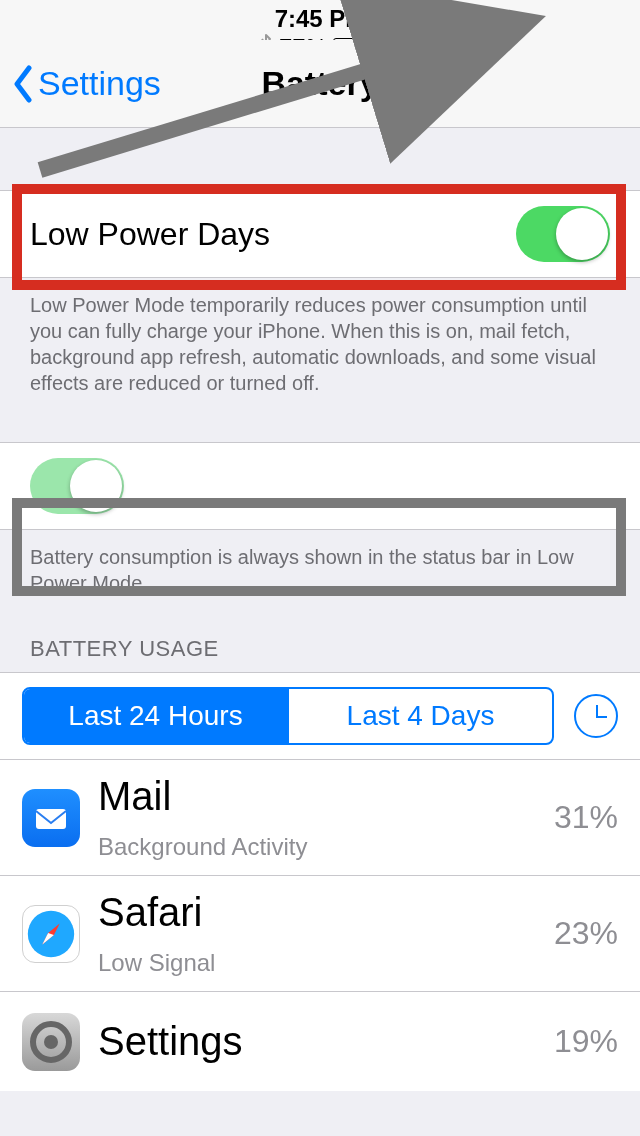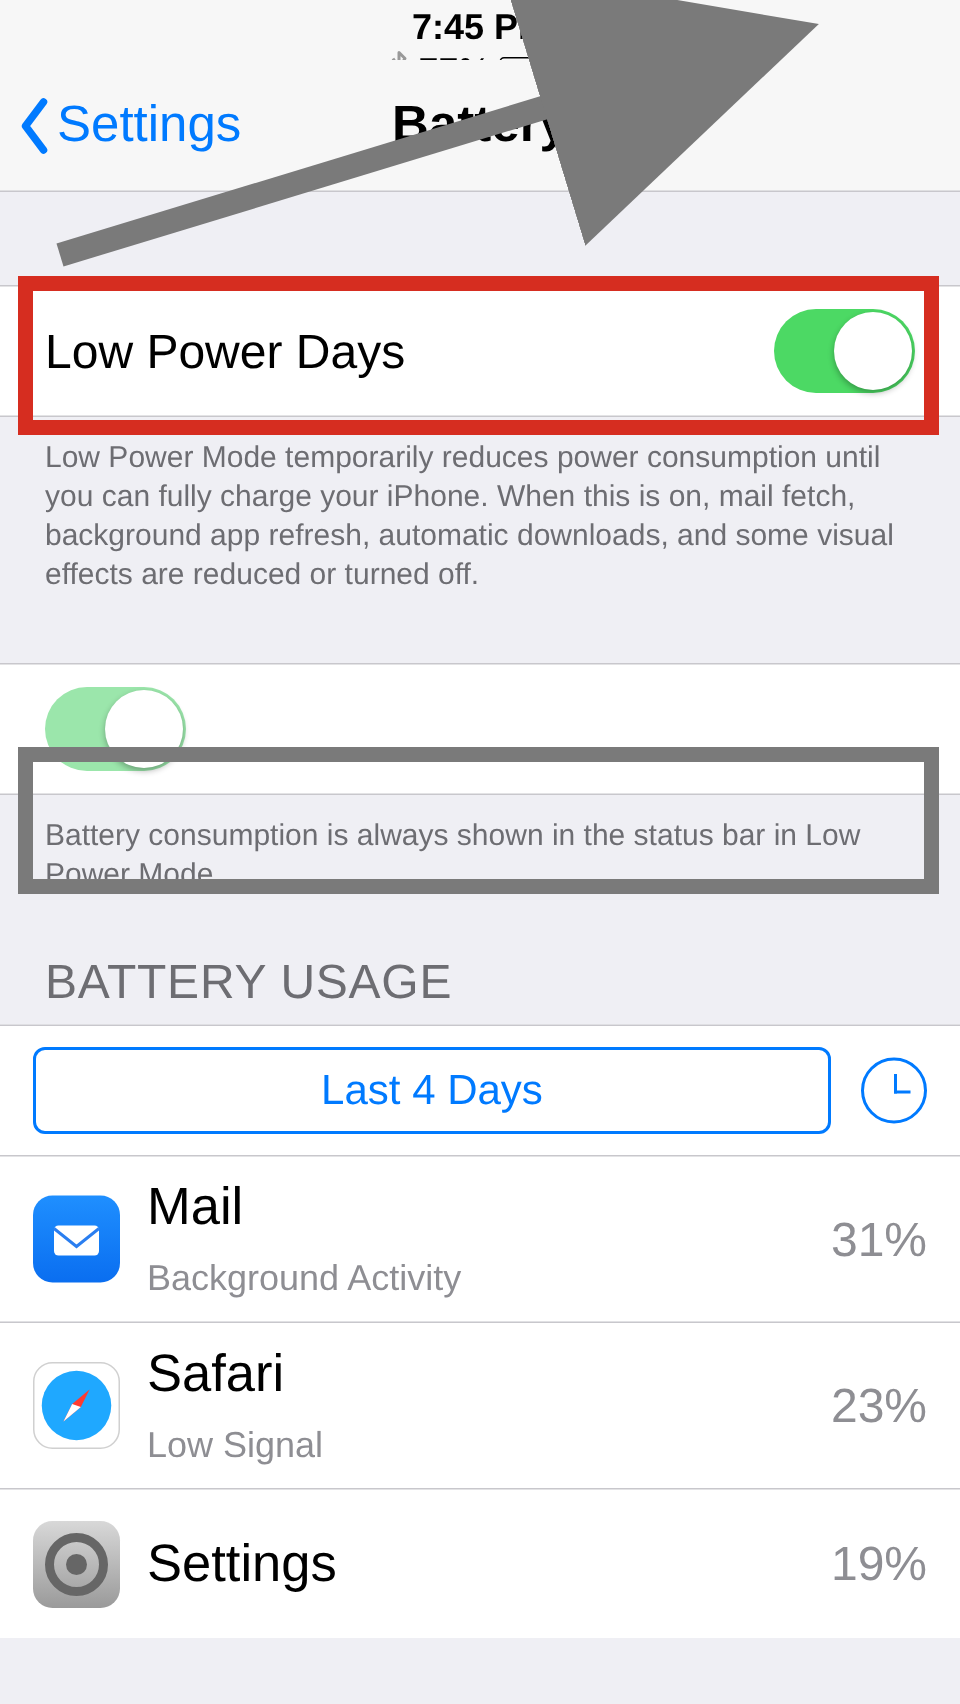--- a/index.html
+++ b/index.html
@@ -70,21 +70,21 @@
   }
   .switch.on::after {
     content:""; position:absolute; right:2px; top:2px; width:52px; height:52px;
     background:#fff; border-radius:50%; box-shadow:0 2px 4px rgba(0,0,0,.3);
   }
   .switch.dim { background:#9be6ab; }
   .footer-text {
     padding: 14px 30px 0 30px; font-size:20px; color:#6d6d72; line-height:1.3;
   }
   .section-header {
-    padding: 40px 30px 10px 30px; font-size:32px; color:#6d6d72;
+    padding: 40px 30px 10px 30px; font-size:22px; color:#6d6d72;
     text-transform:uppercase; letter-spacing:0.5px;
   }
   .segmented-row {
     background:#fff; border-top:1px solid #c8c7cc;
     padding: 14px 22px; display:flex; align-items:center; gap:20px;
   }
   .segmented {
     flex:1; display:flex; border:2px solid #007aff; border-radius:8px;
     overflow:hidden; height:58px;
   }
@@ -107,21 +107,21 @@
     background:#fff; border-top:1px solid #c8c7cc;
     display:flex; align-items:center; padding:14px 22px 14px 22px; gap:18px;
     min-height:100px;
   }
   .usage-row:last-child { border-bottom:1px solid #c8c7cc; }
   .app-icon {
     width:58px; height:58px; border-radius:13px; flex-shrink:0;
     display:flex; align-items:center; justify-content:center;
   }
   .app-info { flex:1; }
-  .app-name { font-size:35px; color:#000; }
+  .app-name { font-size:40px; color:#000; }
   .app-sub { font-size:24px; color:#8e8e93; margin-top:14px; }
   .app-pct { font-size:32px; color:#8e8e93; }
   
   .anno { position:absolute; pointer-events:none; }
   .red-box { border:10px solid #d62d20; }
   .gray-box { border:10px solid #7a7a7a; }
   .arrow-svg { position:absolute; left:0; top:0; }
   
   .mail-icon { background:linear-gradient(#1f8fff,#0a6ef0); }
   .mail-icon svg { width:38px; height:38px; }
@@ -184,20 +184,21 @@
 
 <div class="cell disabled">
   <span class="switch on dim"></span>
 </div>
 <div class="footer-text">Battery consumption is always shown in the status bar in Low Power Mode.</div>
 
 <div class="section-header">BATTERY USAGE</div>
 
 <div class="segmented-row">
   <div class="segmented">
+    <div class="seg selected">Last 24 Hours</div>
     <div class="seg">Last 4 Days</div>
   </div>
   <div class="clock-btn"></div>
 </div>
 
 <div class="usage-row">
   <div class="app-icon mail-icon">
     <svg viewBox="0 0 38 38">
         <rect x="4" y="10" width="30" height="20" rx="3" fill="#fff"></rect>
         <polyline points="4,12 19,24 34,12" fill="none" stroke="#2a7ef0" stroke-width="2"></polyline>

